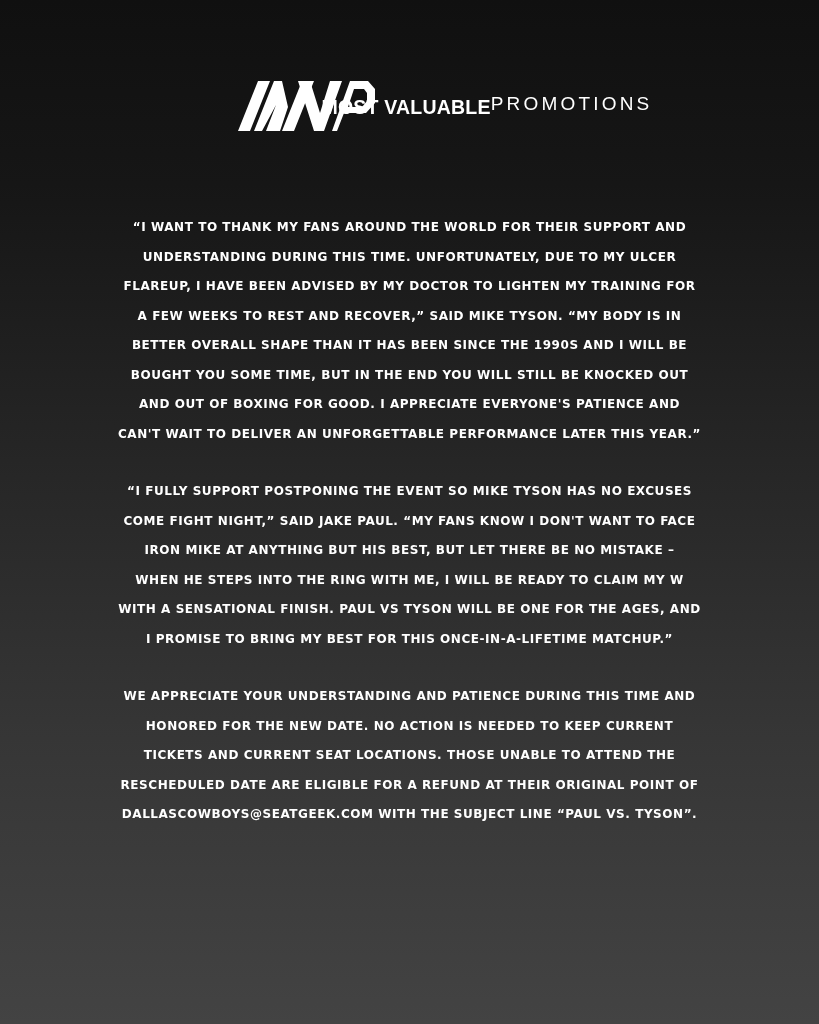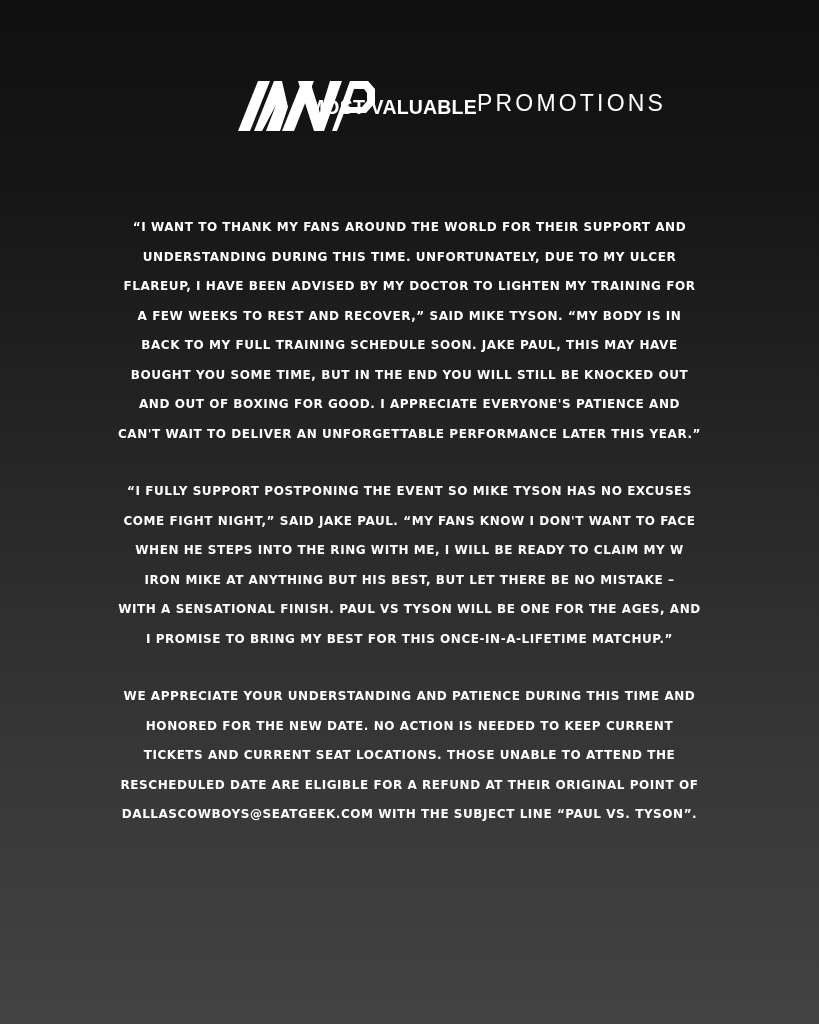--- a/index.html
+++ b/index.html
@@ -45,21 +45,21 @@
       font-weight: bold;
       font-size: 19.5px;
       letter-spacing: 0.2px;
       line-height: 22px;
       margin-top: 3px;
       white-space: nowrap;
     }
     .logo-line2 {
       font-family: "Liberation Sans", sans-serif;
       font-weight: normal;
-      font-size: 23px;
+      font-size: 19px;
       letter-spacing: 3.2px;
       line-height: 21px;
       margin-bottom: 3px;
       white-space: nowrap;
     }
     .statement {
       position: absolute;
       left: 20px;
       top: 213px;
       width: 779px;
@@ -106,30 +106,30 @@
     <div class="logo-rule"></div>
   </div>
 </div>
 
 <div class="statement">
   <div class="paragraph">
     <span class="line">“I WANT TO THANK MY FANS AROUND THE WORLD FOR THEIR SUPPORT AND</span>
     <span class="line">UNDERSTANDING DURING THIS TIME. UNFORTUNATELY, DUE TO MY ULCER</span>
     <span class="line">FLAREUP, I HAVE BEEN ADVISED BY MY DOCTOR TO LIGHTEN MY TRAINING FOR</span>
     <span class="line">A FEW WEEKS TO REST AND RECOVER,” SAID MIKE TYSON. “MY BODY IS IN</span>
-    <span class="line">BACK TO MY FULL TRAINING SCHEDULE SOON. JAKE PAUL, THIS MAY HAVE</span>
+    <span class="line">BETTER OVERALL SHAPE THAN IT HAS BEEN SINCE THE 1990S AND I WILL BE</span>
     <span class="line">BOUGHT YOU SOME TIME, BUT IN THE END YOU WILL STILL BE KNOCKED OUT</span>
     <span class="line">AND OUT OF BOXING FOR GOOD. I APPRECIATE EVERYONE'S PATIENCE AND</span>
     <span class="line">CAN'T WAIT TO DELIVER AN UNFORGETTABLE PERFORMANCE LATER THIS YEAR.”</span>
   </div>
   <div class="paragraph">
     <span class="line">“I FULLY SUPPORT POSTPONING THE EVENT SO MIKE TYSON HAS NO EXCUSES</span>
     <span class="line">COME FIGHT NIGHT,” SAID JAKE PAUL. “MY FANS KNOW I DON'T WANT TO FACE</span>
+    <span class="line">IRON MIKE AT ANYTHING BUT HIS BEST, BUT LET THERE BE NO MISTAKE –</span>
     <span class="line">WHEN HE STEPS INTO THE RING WITH ME, I WILL BE READY TO CLAIM MY W</span>
-    <span class="line">IRON MIKE AT ANYTHING BUT HIS BEST, BUT LET THERE BE NO MISTAKE –</span>
     <span class="line">WITH A SENSATIONAL FINISH. PAUL VS TYSON WILL BE ONE FOR THE AGES, AND</span>
     <span class="line">I PROMISE TO BRING MY BEST FOR THIS ONCE-IN-A-LIFETIME MATCHUP.”</span>
   </div>
   <div class="paragraph">
     <span class="line">WE APPRECIATE YOUR UNDERSTANDING AND PATIENCE DURING THIS TIME AND</span>
     <span class="line">HONORED FOR THE NEW DATE. NO ACTION IS NEEDED TO KEEP CURRENT</span>
     <span class="line">TICKETS AND CURRENT SEAT LOCATIONS. THOSE UNABLE TO ATTEND THE</span>
     <span class="line">RESCHEDULED DATE ARE ELIGIBLE FOR A REFUND AT THEIR ORIGINAL POINT OF</span>
     <span class="line">DALLASCOWBOYS@SEATGEEK.COM WITH THE SUBJECT LINE “PAUL VS. TYSON”.</span>
   </div>

